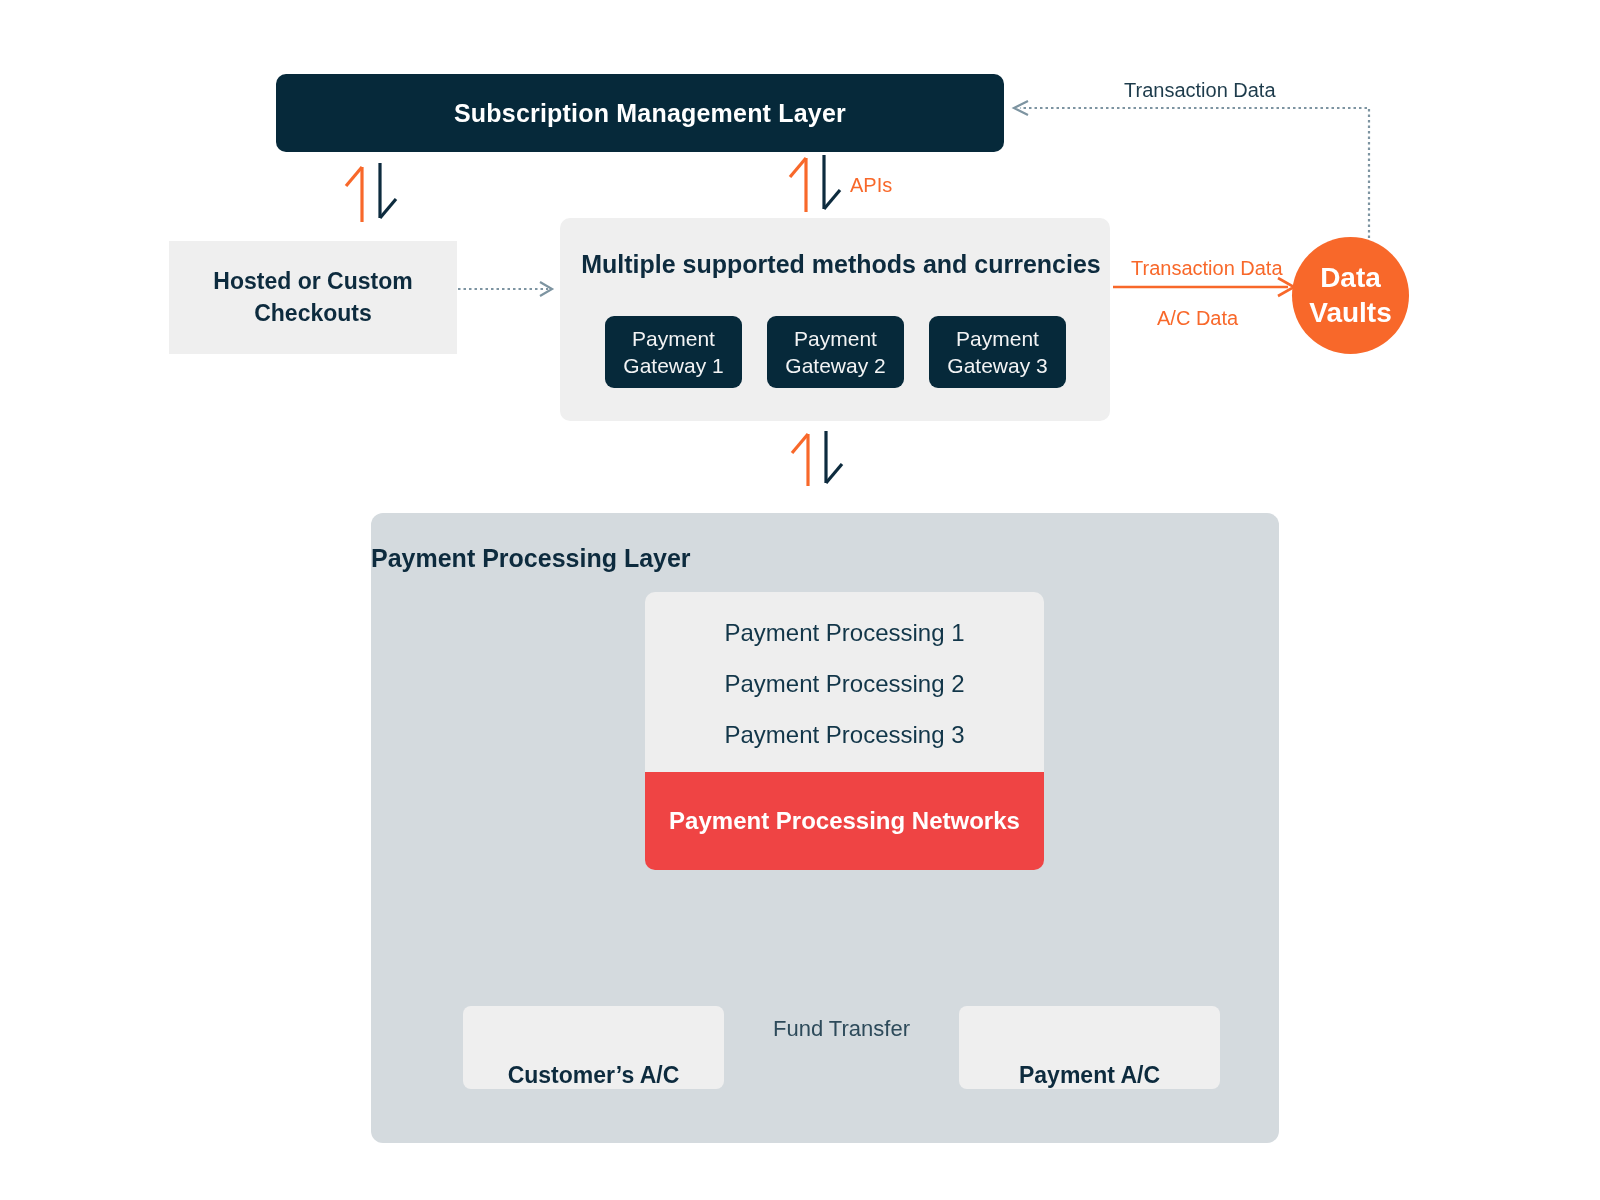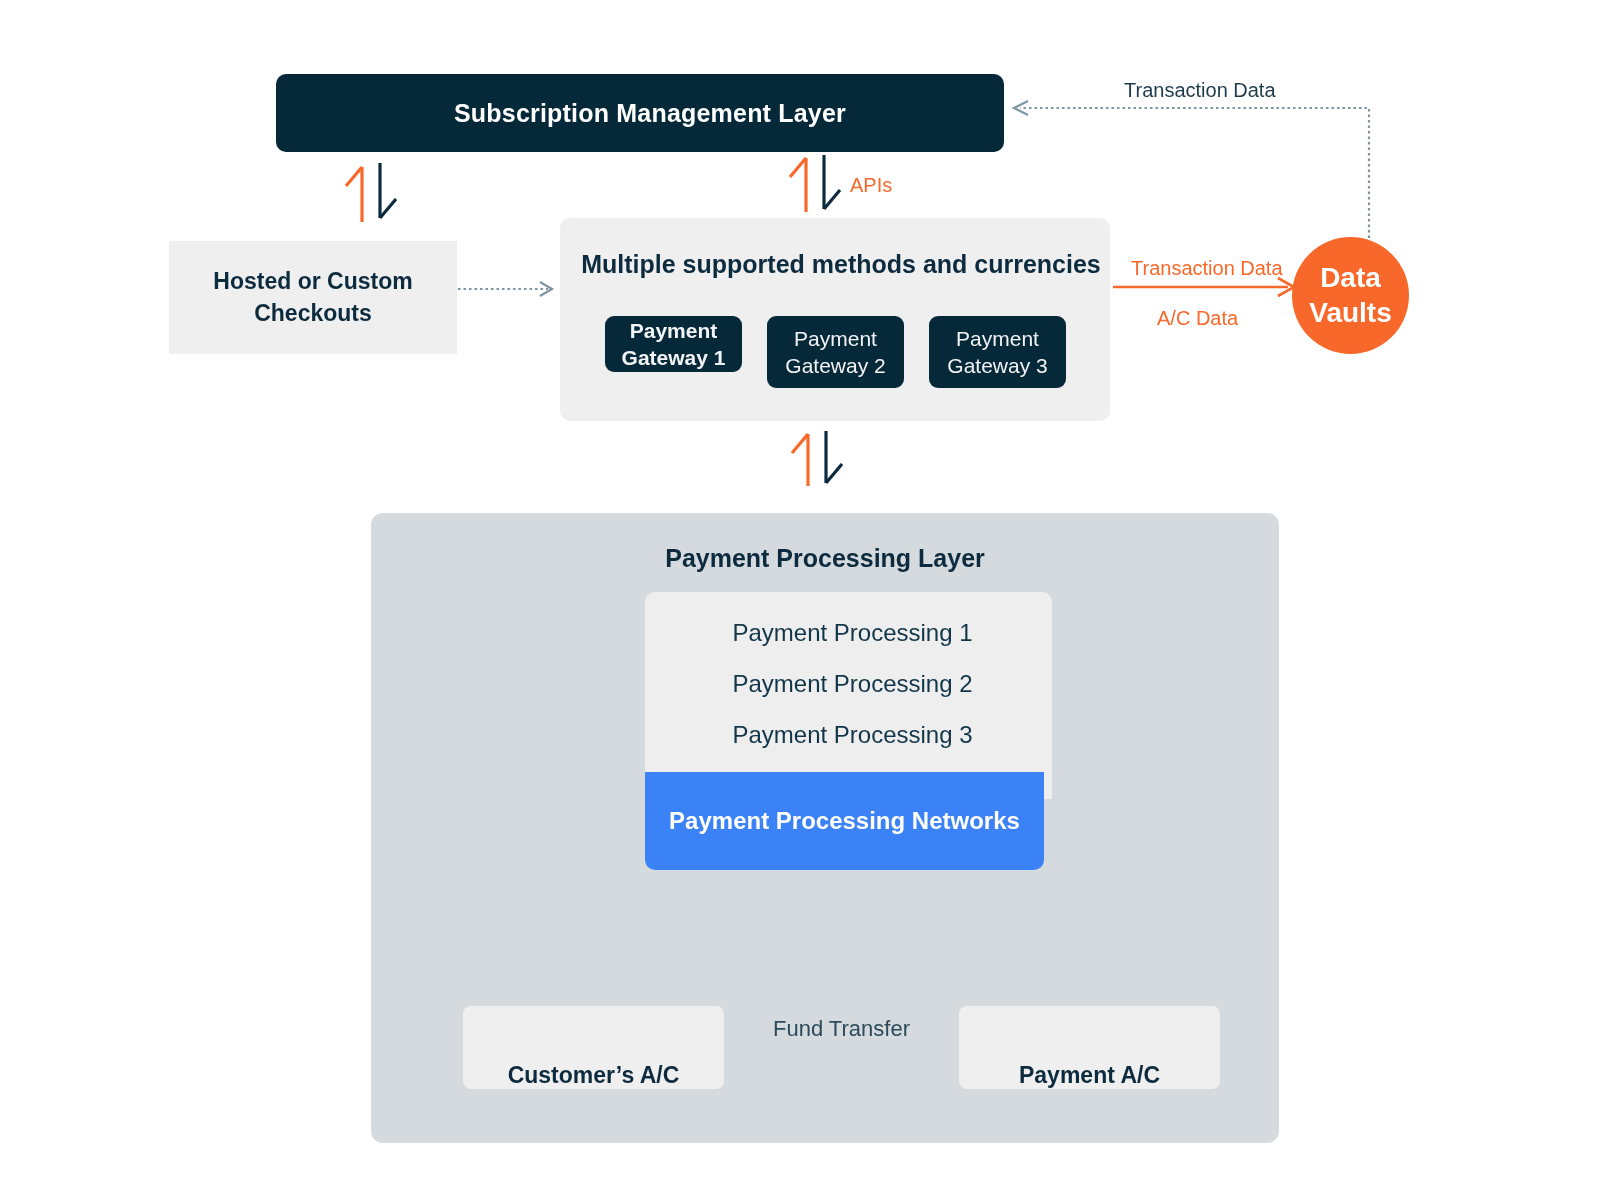--- a/index.html
+++ b/index.html
@@ -46,33 +46,33 @@
   .circle{
     background:#f8682a;color:#ffffff;border-radius:50%;
     font-weight:bold;font-size:28px;line-height:1.22;
   }
 
   
   .layer{
     background:#d4dade;border-radius:12px;display:block;
   }
   .layer-title{
-    position:absolute;left:0;right:0;top:31px;text-align:center;
+    position:absolute;left:0;right:0;top:31px;text-align:left;
     font-weight:bold;font-size:25px;color:#0d2b3e;
   }
   .inner-card{
     position:absolute;background:#eeeeee;border-radius:10px 10px 0 0;
     display:flex;flex-direction:column;align-items:center;
     justify-content:flex-start;padding-top:27px;
   }
   .inner-card .row{
     font-size:24px;color:#123649;margin:0 0 23px 0;font-weight:400;
   }
   .net-bar{
-    position:absolute;background:#3b82f6;color:#ffffff;
+    position:absolute;background:#ef4444;color:#ffffff;
     border-radius:0 0 10px 10px;
     display:flex;align-items:center;justify-content:center;
     font-weight:bold;font-size:24px;
   }
   .acct{
     position:absolute;background:#efefef;border-radius:8px;
     display:flex;align-items:flex-end;justify-content:center;
     font-weight:bold;font-size:23px;color:#0d2b3e;
   }
 
@@ -146,21 +146,21 @@
     <span>Subscription Management Layer</span>
   </div>
 
   <div class="node flat-box" style="left:169px;top:241px;width:288px;height:113px;">
     <span>Hosted or Custom Checkouts</span>
   </div>
 
   <div class="panel" style="position:absolute;left:560px;top:218px;width:550px;height:203px;">
     <div class="panel-title">Multiple supported methods and currencies</div>
 
-    <div class="gw" style="left:45px;top:98px;width:137px;height:56px;font-weight:bold;">
+    <div class="gw" style="left:45px;top:98px;width:137px;height:72px;">
       <span>Payment Gateway 1</span>
     </div>
     <div class="gw" style="left:207px;top:98px;width:137px;height:72px;">
       <span>Payment Gateway 2</span>
     </div>
     <div class="gw" style="left:369px;top:98px;width:137px;height:72px;">
       <span>Payment Gateway 3</span>
     </div>
   </div>
 
@@ -173,21 +173,21 @@
   <div class="lbl orange" style="left:1131px;top:257px;">Transaction Data</div>
 
   <div class="lbl orange" style="left:1157px;top:307px;">A/C Data</div>
 
   <div class="lbl orange" style="left:850px;top:174px;">APIs</div>
 
   <div class="layer" style="position:absolute;left:371px;top:513px;width:908px;height:630px;">
 
     <div class="layer-title">Payment Processing Layer</div>
 
-    <div class="inner-card" style="left:274px;top:79px;width:399px;height:180px;padding-left:8px;">
+    <div class="inner-card" style="left:274px;top:79px;width:399px;height:180px;">
       <div class="row">Payment Processing 1</div>
       <div class="row">Payment Processing 2</div>
       <div class="row">Payment Processing 3</div>
     </div>
 
     <div class="net-bar" style="left:274px;top:259px;width:399px;height:98px;">
       <span>Payment Processing Networks</span>
     </div>
 
     <div class="acct" style="left:92px;top:493px;width:261px;height:83px;">

